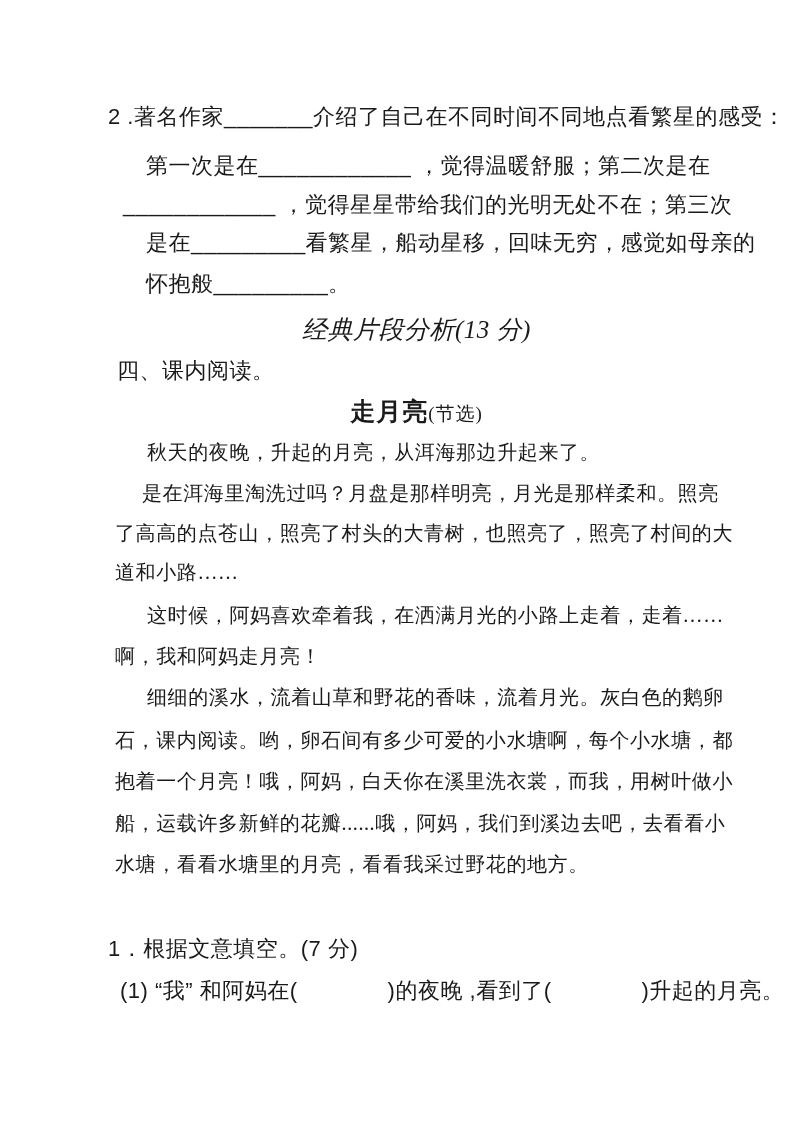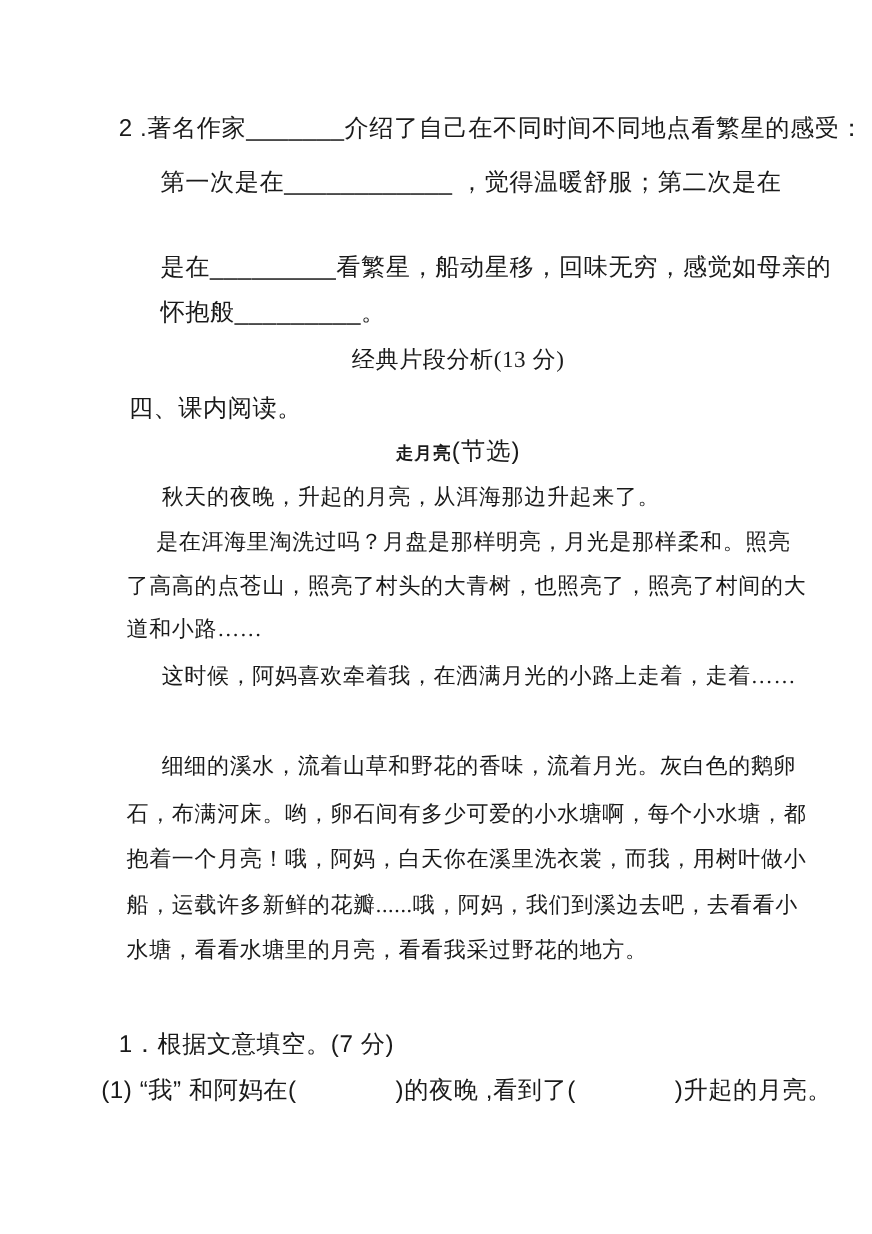--- a/index.html
+++ b/index.html
@@ -29,67 +29,70 @@
   }
   
   .kai {
     font-family: "Liberation Serif", serif;
     font-size: 20px;
     letter-spacing: 0.6px;
   }
   
   .song {
     font-family: "Liberation Serif", serif;
-    font-size: 21px;
+    font-size: 25px;
     letter-spacing: 0.5px;
+    font-style: italic;
   }
   .center {
     left: 0;
     width: 100%;
     text-align: center;
     padding-left: 40px; 
     box-sizing: border-box;
   }
   .title-main {
     font-family: Liberation Sans, sans-serif;
-    font-size: 16px;
+    font-size: 25px;
     font-weight: 600;
     letter-spacing: 1px;
   }
   .title-sub {
-    font-family: Liberation Sans, sans-serif;
-    font-size: 22px;
+    font-family: Liberation Serif, serif;
+    font-size: 19px;
     letter-spacing: 1px;
   }
 </style>
 </head>
 <body>
 
 <div class="page">
 
   <div class="line hei" style="top:103px; left:108px;">2 .著名作家_______介绍了自己在不同时间不同地点看繁星的感受：</div>
   <div class="line hei" style="top:152px; left:146px;">第一次是在____________ ，觉得温暖舒服；第二次是在</div>
+  <div class="line hei" style="top:191px; left:123px;">____________ ，觉得星星带给我们的光明无处不在；第三次</div>
   <div class="line hei" style="top:229px; left:146px;">是在_________看繁星，船动星移，回味无穷，感觉如母亲的</div>
   <div class="line hei" style="top:270px; left:146px;">怀抱般_________。</div>
 
   <div class="line song center" style="top:314px;">经典片段分析(13 分)</div>
 
   <div class="line hei" style="top:357px; left:117px;text-align:center;">四、课内阅读。</div>
 
   <div class="line center" style="top:396px;">
     <span class="title-main">走月亮</span><span class="title-sub">(节选)</span>
   </div>
 
   <div class="line kai" style="top:440px; left:147px;">秋天的夜晚，升起的月亮，从洱海那边升起来了。</div>
   <div class="line kai" style="top:481px; left:142px;">是在洱海里淘洗过吗？月盘是那样明亮，月光是那样柔和。照亮</div>
   <div class="line kai" style="top:521px; left:115px;">了高高的点苍山，照亮了村头的大青树，也照亮了，照亮了村间的大</div>
   <div class="line kai" style="top:560px; left:115px;">道和小路……</div>
   <div class="line kai" style="top:603px; left:147px;">这时候，阿妈喜欢牵着我，在洒满月光的小路上走着，走着……</div>
+  <div class="line kai" style="top:644px; left:115px;">啊，我和阿妈走月亮！</div>
   <div class="line kai" style="top:685px; left:147px;">细细的溪水，流着山草和野花的香味，流着月光。灰白色的鹅卵</div>
-  <div class="line kai" style="top:728px; left:115px;">石，布满河床。哟，卵石间有多少可爱的小水塘啊，每个小水塘，都</div>
+  <div class="line kai" style="top:728px; left:115px;">石，课内阅读。哟，卵石间有多少可爱的小水塘啊，每个小水塘，都</div>
   <div class="line kai" style="top:769px; left:115px;">抱着一个月亮！哦，阿妈，白天你在溪里洗衣裳，而我，用树叶做小</div>
   <div class="line kai" style="top:811px; left:115px;">船，运载许多新鲜的花瓣......哦，阿妈，我们到溪边去吧，去看看小</div>
   <div class="line kai" style="top:852px; left:115px;">水塘，看看水塘里的月亮，看看我采过野花的地方。</div>
 
   <div class="line hei" style="top:935px; left:108px;">1．根据文意填空。(7 分)</div>
-  <div class="line hei" style="top:977px; left:92px;">(1) “我” 和阿妈在(　　　　)的夜晚 ,看到了(　　　　)升起的月亮。</div>
+  <div class="line hei" style="top:977px; left:120px;">(1) “我” 和阿妈在(　　　　)的夜晚 ,看到了(　　　　)升起的月亮。</div>
 
 </div>
 
 </body></html>

